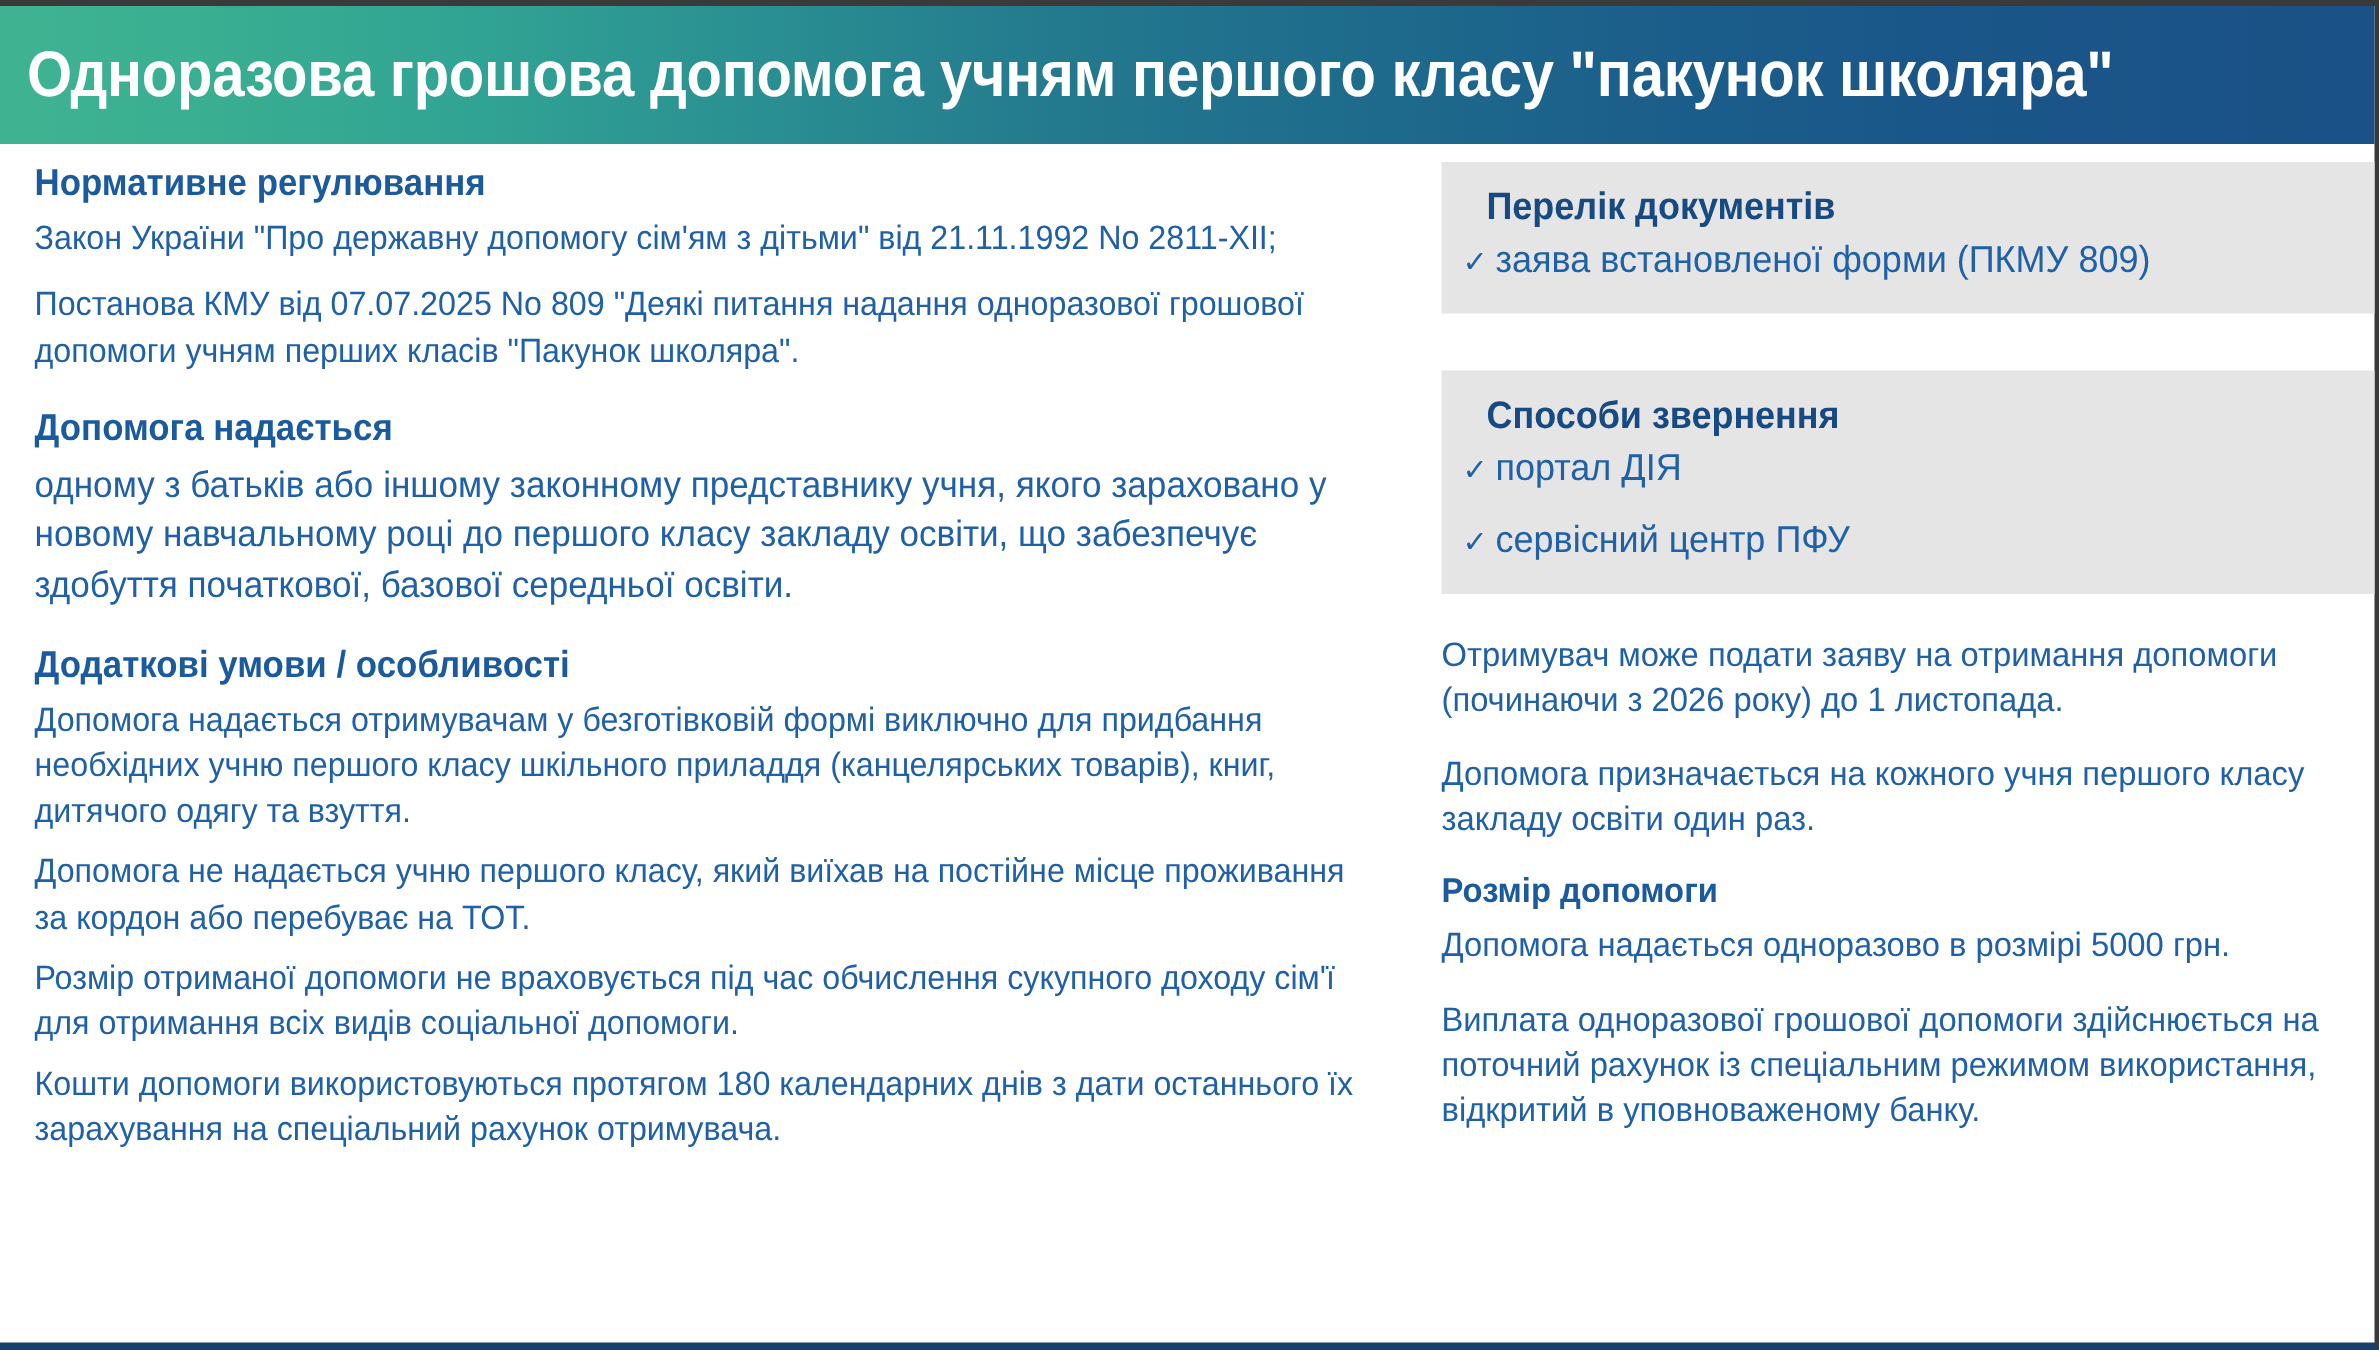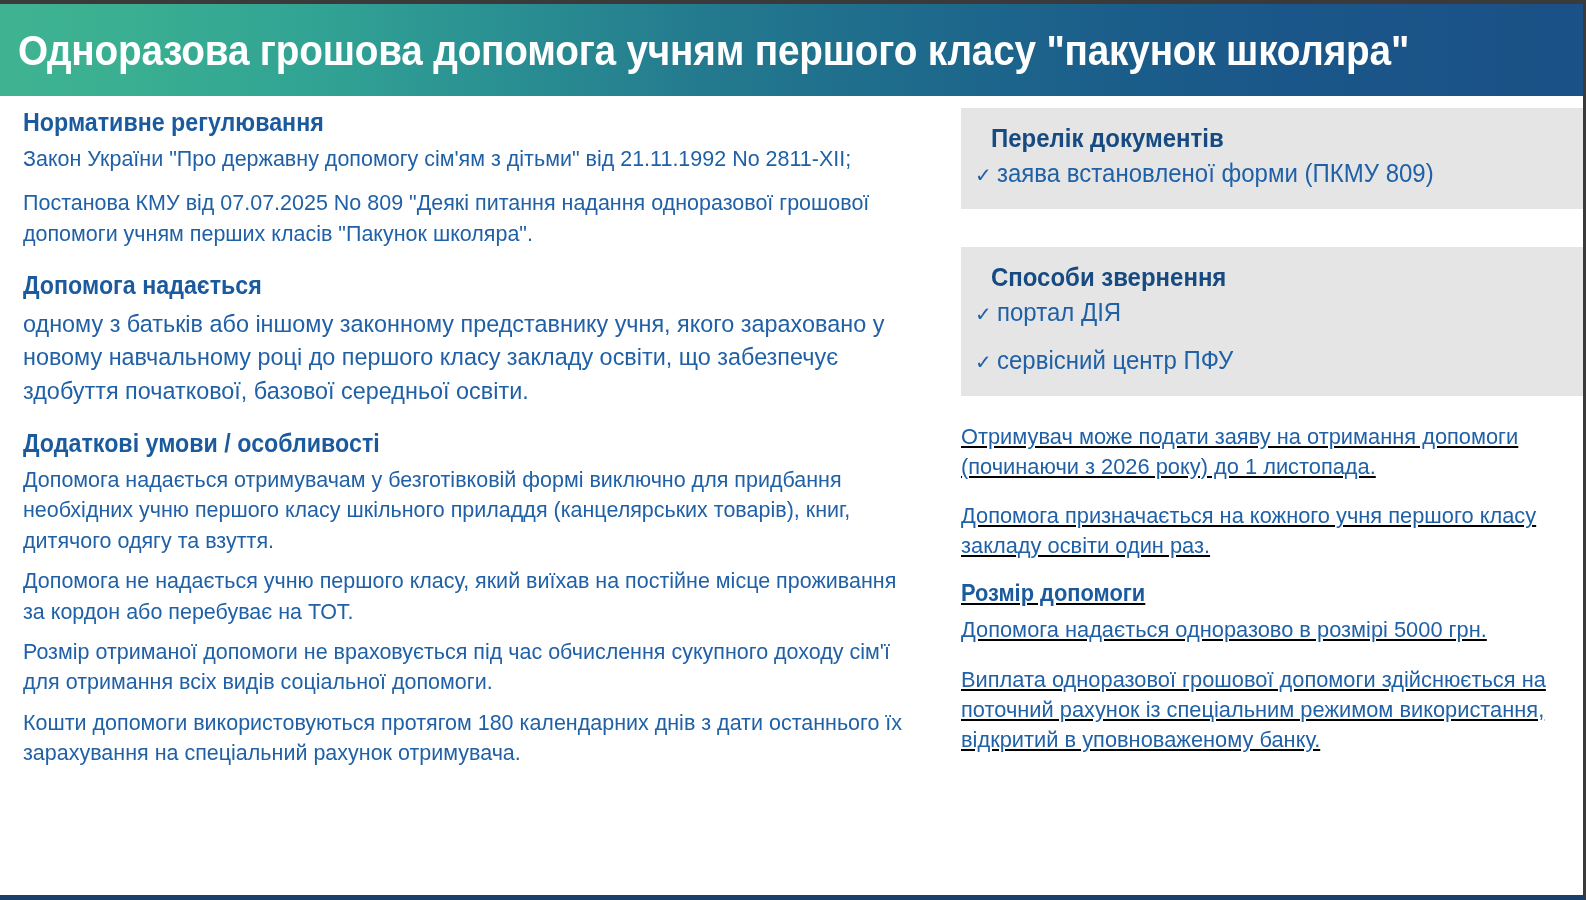--- a/index.html
+++ b/index.html
@@ -137,21 +137,20 @@
     transform: scaleX(0.96);
     transform-origin: left center;
   }
 
   .gap-sm { height: 38px; }
   .gap-md { height: 26px; }
 
   .r-block {
     margin: 0 0 17px 16px;
     width: 614px;
-    text-decoration: underline;
   }
   .r-para {
     color: #1f60a6;
     font-size: 22.5px;
     line-height: 1.33;
     margin: 0 0 20px 0;
     transform: scaleX(0.97);
     transform-origin: left center;
     white-space: pre-line;
   }

